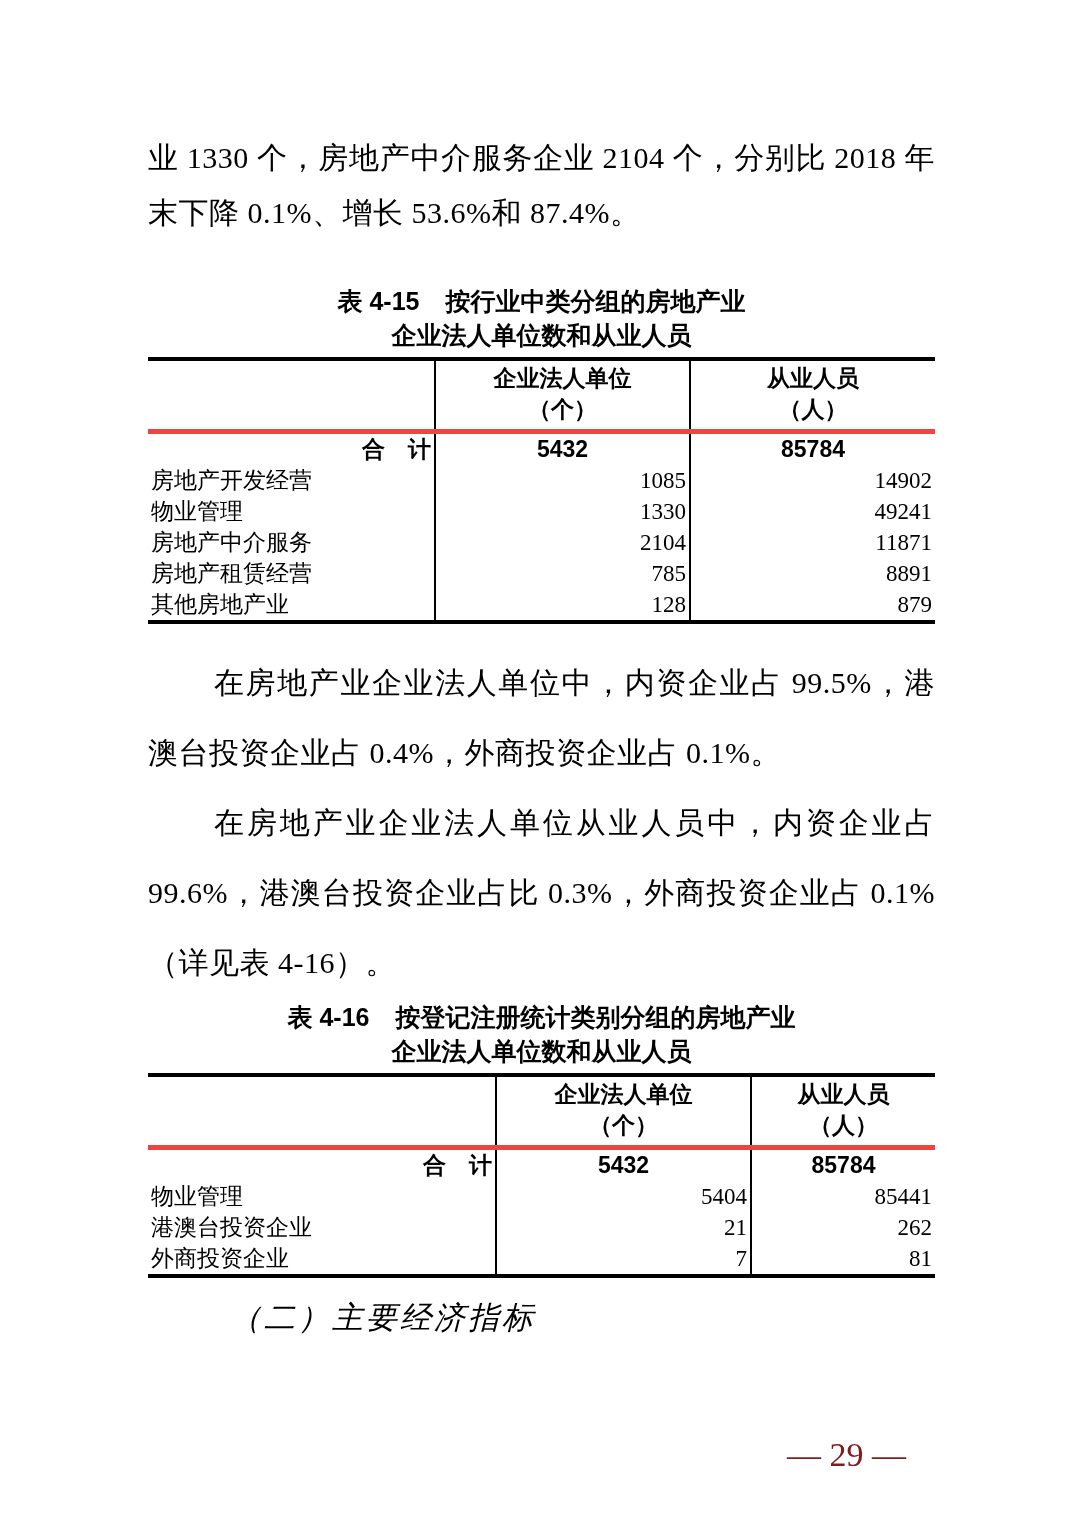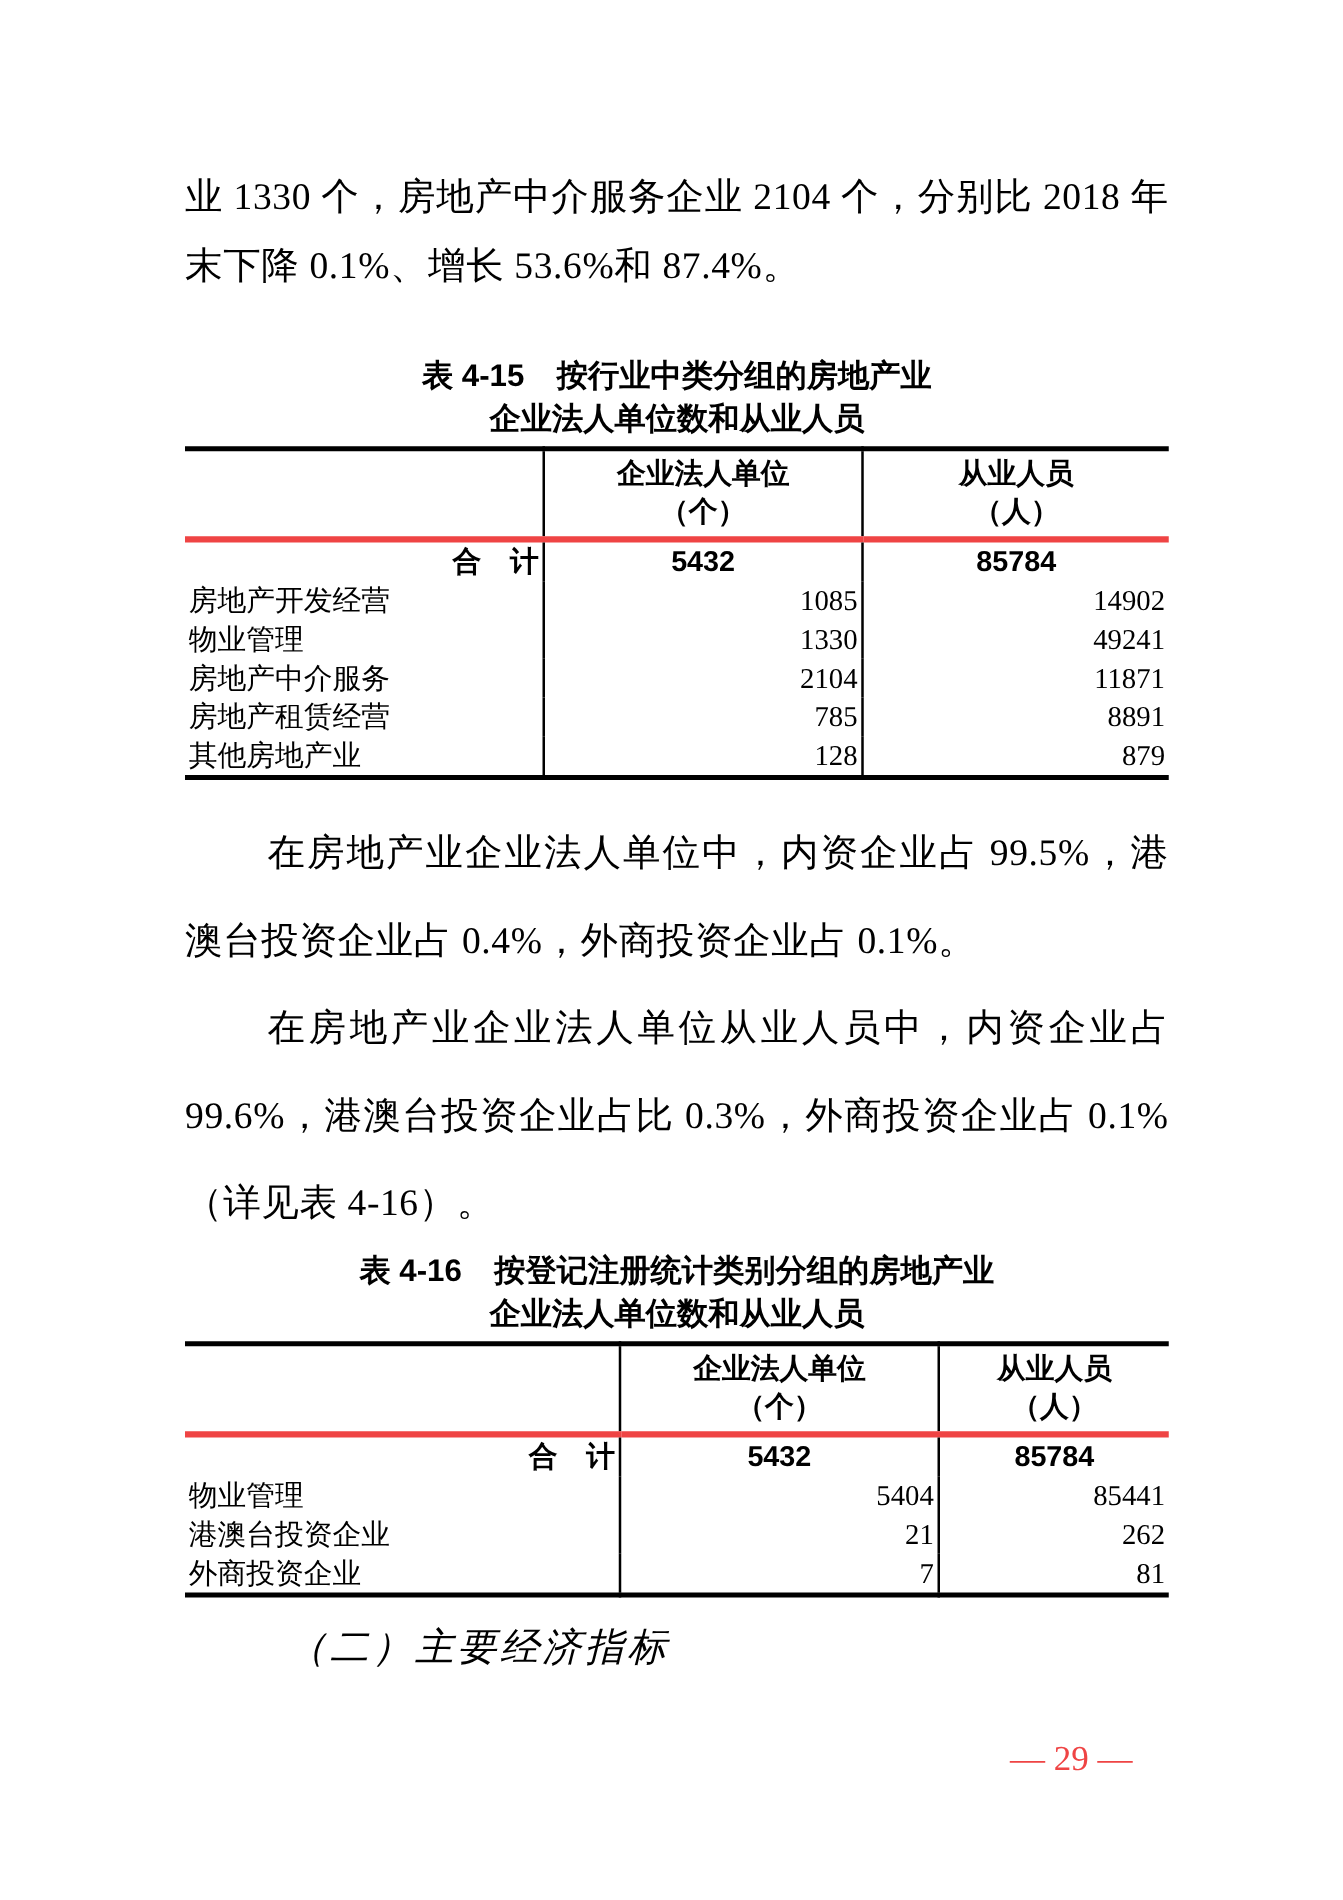--- a/index.html
+++ b/index.html
@@ -105,25 +105,25 @@
     font-size: 31px;
     line-height: 40px;
     margin-top: 20px;
     padding-left: 82px;
     letter-spacing: 3px;
   }
 
   
   .page-footer {
     position: absolute;
-    top: 1392px;
+    top: 1436px;
     right: 168px;
     font-family: "Liberation Serif", serif;
-    font-size: 28px;
-    color: #ef4444;
+    font-size: 34px;
+    color: #7f1d1d;
   }
 </style>
 </head>
 <body>
 
 <div class="content">
 
   <p class="para first">业 1330 个，房地产中介服务企业 2104 个，分别比 2018 年末下降 0.1%、增长 53.6%和 87.4%。</p>
 
 

